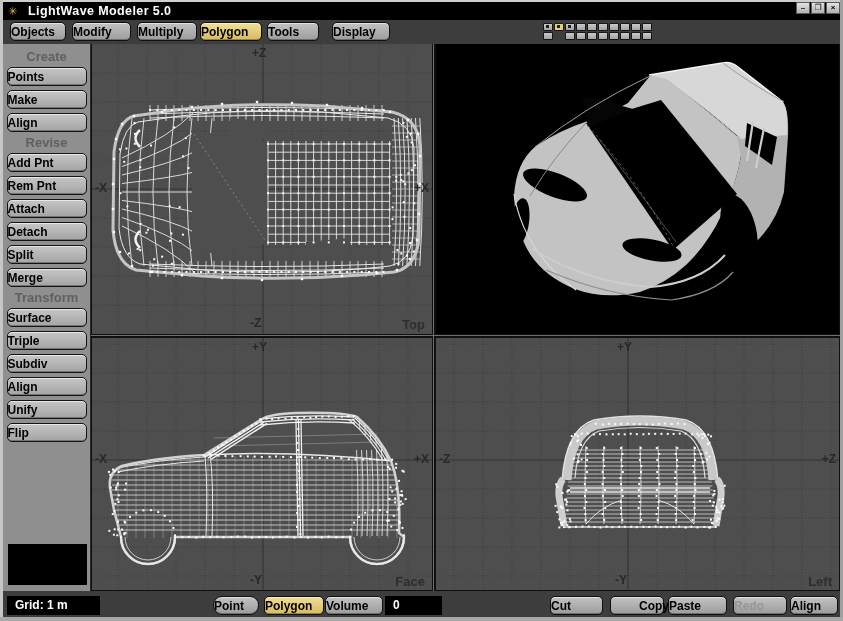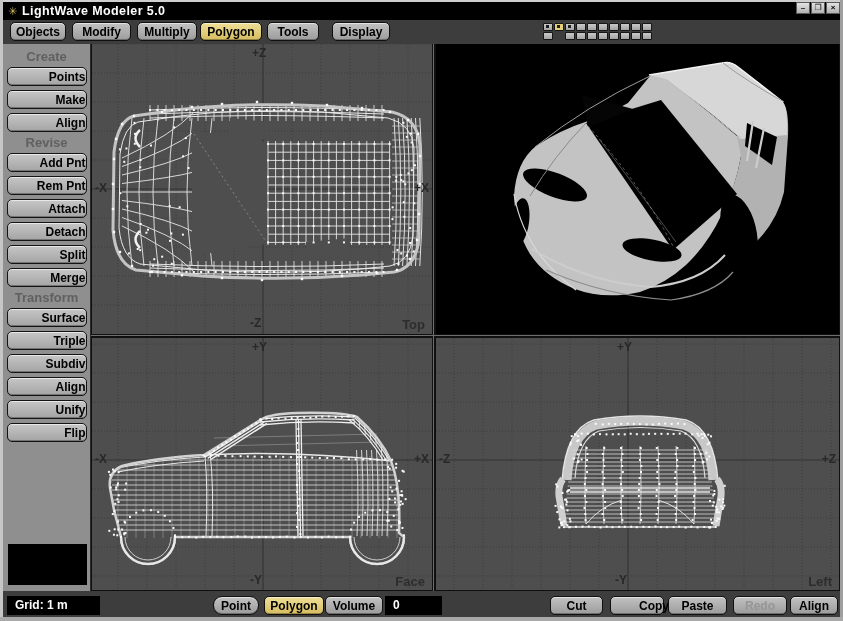--- a/index.html
+++ b/index.html
@@ -9,47 +9,47 @@
   
   .frame{position:absolute;background:#b9b9b9;}
   #frame-top{left:0;top:0;width:843px;height:2px;background:#cfcfcf;}
   #frame-left{left:0;top:0;width:3px;height:621px;background:#c6c6c6;}
   #frame-right{left:840px;top:0;width:3px;height:621px;background:#9f9f9f;}
   #frame-bottom{left:0;top:617px;width:843px;height:4px;background:#a8a8a8;}
   
   #titlebar{position:absolute;left:3px;top:2px;width:837px;height:18px;background:#000;
             display:flex;align-items:center;}
   #app-icon{width:14px;margin-left:5px;color:#cdb463;font-size:11px;line-height:11px;}
-  #title-text{color:#fff;font-size:12.5px;letter-spacing:.4px;white-space:nowrap;}
+  #title-text{color:#fff;font-size:12.5px;letter-spacing:.4px;margin-left:6px;white-space:nowrap;}
   #win-controls{position:absolute;right:3px;top:2px;display:flex;gap:1px;}
   .wc-btn{width:14px;height:12px;background:linear-gradient(180deg,#e2e2e2,#b2b2b2);
           border:1px solid #5a5a5a;color:#000;font-size:8px;line-height:10px;text-align:center;
           box-sizing:border-box;cursor:default;}
   
   #menubar{position:absolute;left:3px;top:20px;width:837px;height:24px;background:#3d3d3d;}
-  .btn{position:absolute;height:19px;line-height:18px;text-align:center;font-size:12px;color:#000;
+  .btn{position:absolute;height:19px;line-height:18px;text-align:left;font-size:12px;color:#000;
        background:linear-gradient(180deg,#c2c2c2,#9c9c9c);border:1px solid #101010;border-radius:5px;
        box-sizing:border-box;box-shadow:inset 0 1px 0 rgba(255,255,255,.55),inset 0 -1px 0 rgba(0,0,0,.3);
        cursor:default;white-space:nowrap;}
   .btn.active{background:linear-gradient(180deg,#efdf96,#d6bc60);}
   .btn.disabled{color:#969696;}
   
   #layer-grid{position:absolute;left:540px;top:3px;}
   .layer-row{display:flex;gap:1px;margin-bottom:1px;}
   .layer-cell{width:10px;height:8px;background:linear-gradient(180deg,#cicici,#a8a8a8);
               background:linear-gradient(180deg,#c9c9c9,#a3a3a3);border:1px solid #161616;
               box-sizing:border-box;position:relative;border-radius:1px;}
   .layer-cell.active{background:#e3cf78;}
   .layer-cell.hidden{visibility:hidden;}
   .layer-cell .dot{position:absolute;left:2px;top:1px;width:3px;height:3px;background:#1c1c1c;}
   
   #sidebar{position:absolute;left:3px;top:44px;width:88px;height:547px;background:#8f8f8f;
            padding-top:3px;box-sizing:border-box;border-right:1px solid #2a2a2a;}
   .sb-header{height:14px;line-height:14px;text-align:center;color:#606060;font-size:13px;margin:3px 0 3px 0;}
-  .sb-btn{width:80px;height:19px;line-height:18px;margin:0 auto 4px auto;text-align:right;font-size:12px;
+  .sb-btn{width:80px;height:19px;line-height:18px;margin:0 auto 4px auto;text-align:left;font-size:12px;
           color:#000;background:linear-gradient(180deg,#c6c6c6,#a4a4a4);border:1px solid #141414;
           border-radius:5px;box-sizing:border-box;
           box-shadow:inset 0 1px 0 rgba(255,255,255,.6),inset 0 -1px 0 rgba(0,0,0,.3);cursor:default;}
   #sidebar-black-panel{position:absolute;left:5px;top:500px;width:79px;height:41px;background:#000;}
   
   #viewports{position:absolute;left:91px;top:44px;width:749px;height:547px;background:#101010;}
   .vp{position:absolute;background:#4e4e4e;overflow:hidden;}
   #vp-top{left:1px;top:0;width:340px;height:290px;}
   #vp-persp{left:345px;top:0;width:403px;height:290px;background:#000;}
   #vp-face{left:1px;top:294px;width:340px;height:252px;}

